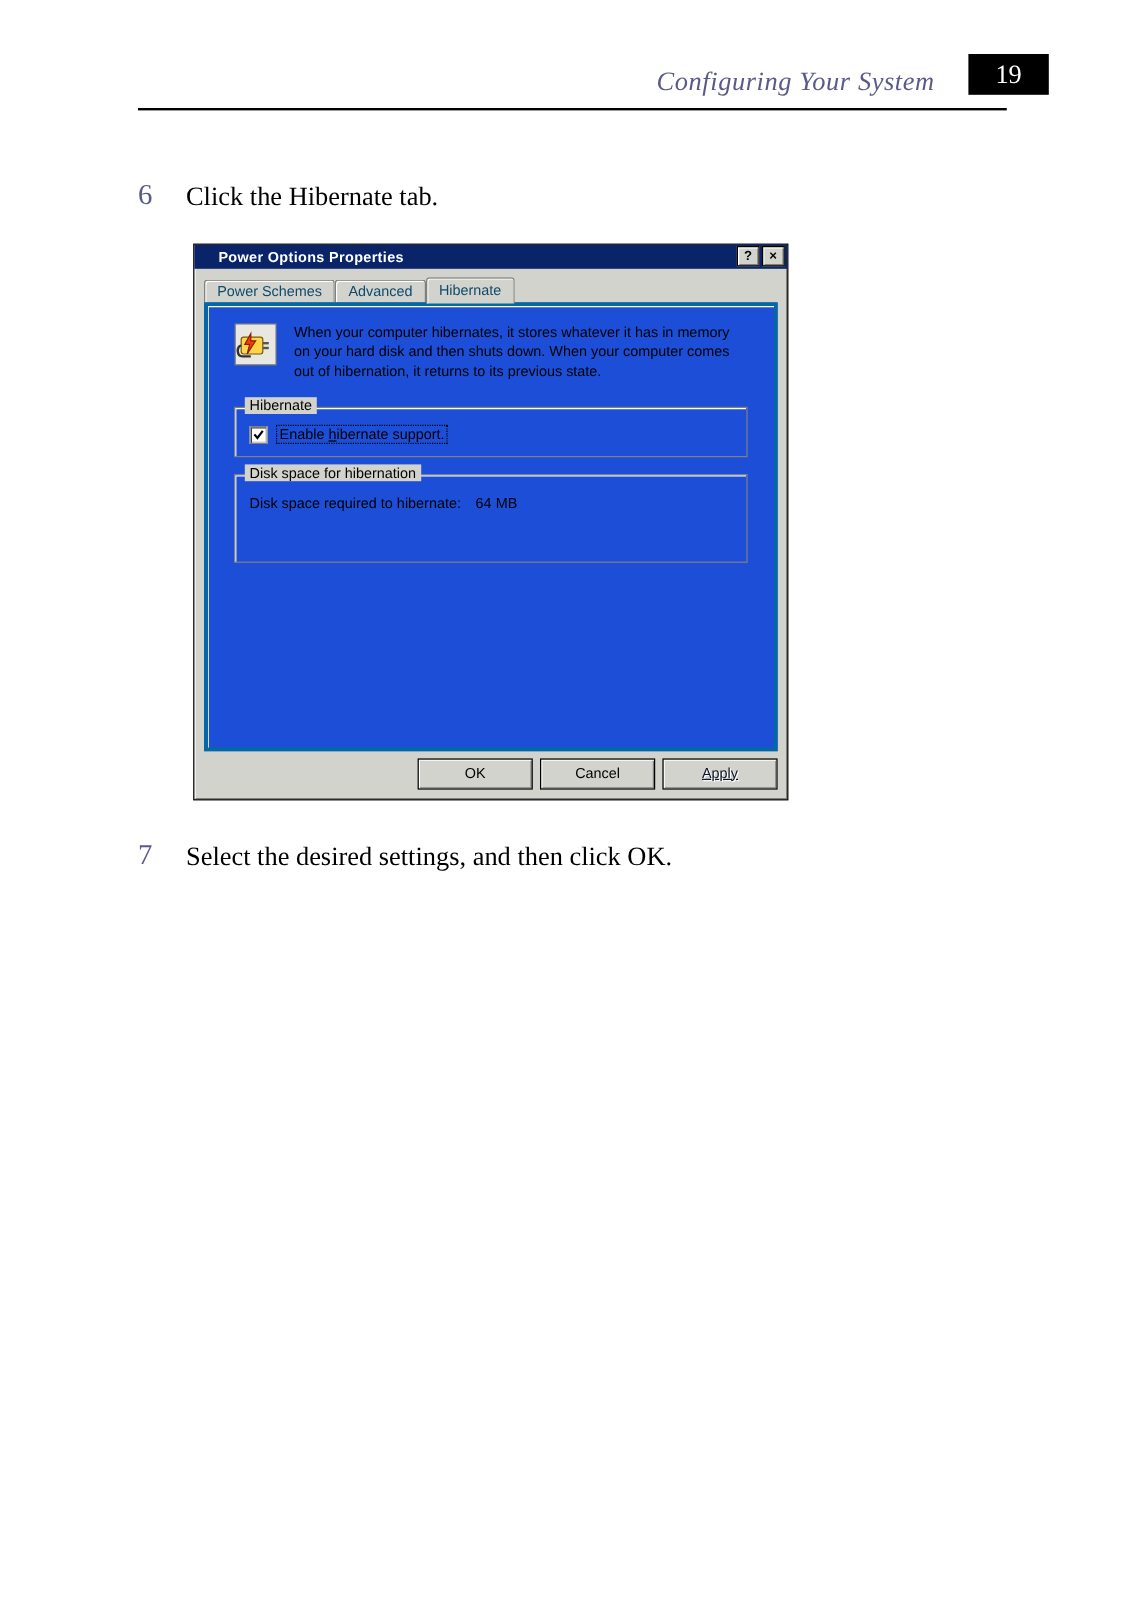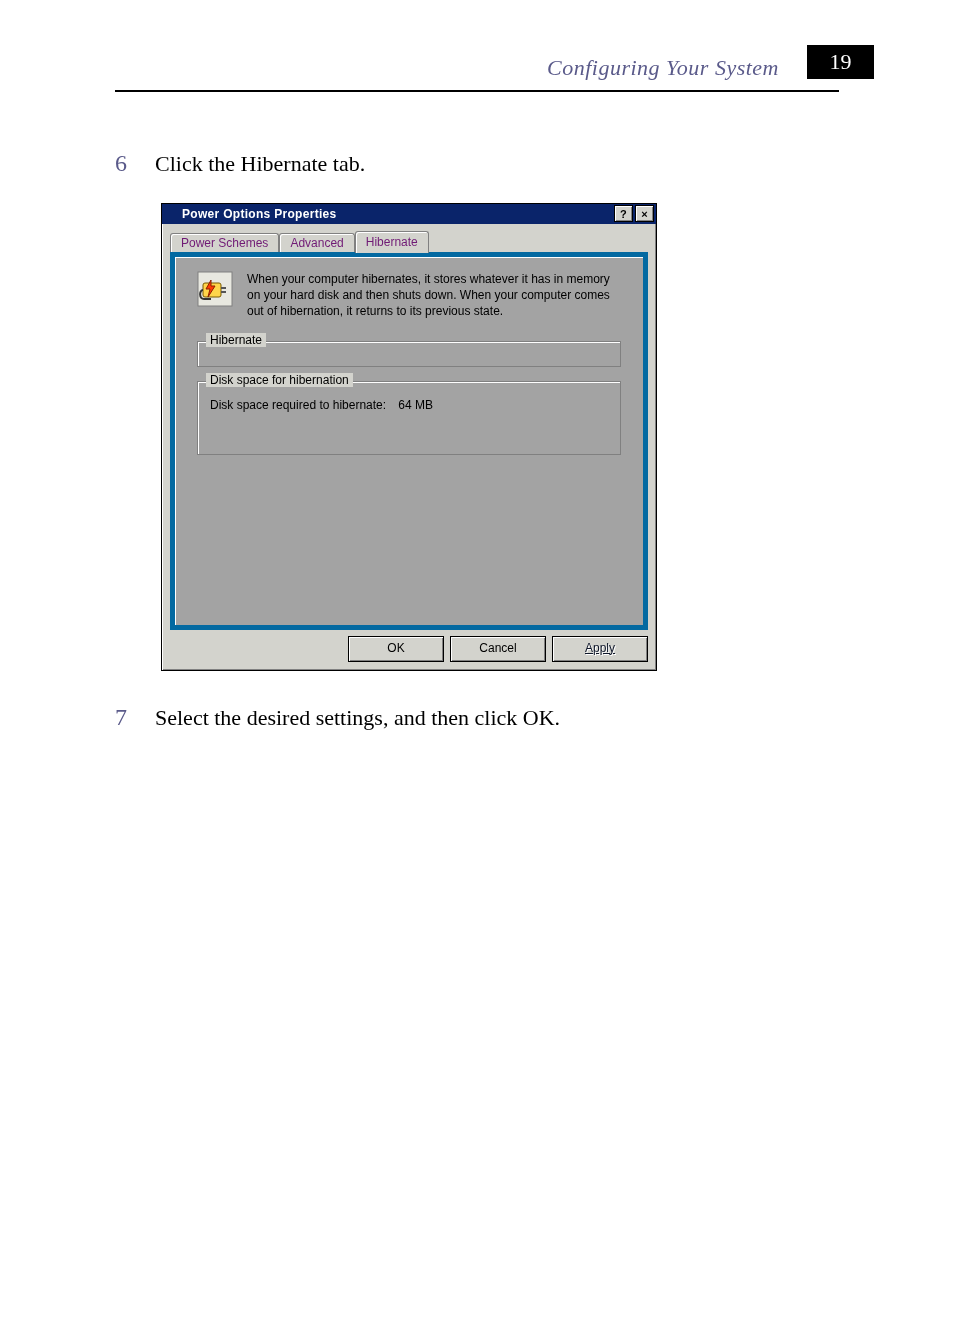--- a/index.html
+++ b/index.html
@@ -115,35 +115,35 @@
     position: relative;
     padding: 3px 10px;
     border: 1px solid #808080;
     border-bottom: none;
     border-top-left-radius: 3px;
     border-top-right-radius: 3px;
     background: #d3d3cd;
     box-shadow: inset 1px 1px 0 #fff;
     margin-right: 0;
     font-size: 12px;
-    color: #701a75;
+    color: #0c4a6e;
   }
   .tab.inactive {
     margin-top: 2px;
     padding: 2px 10px;
   }
   .tab.active {
     z-index: 3;
     margin-bottom: -1px;
     padding-bottom: 4px;
   }
   .tab-panel {
-    border: 5px solid #0369a1;
+    border: 3px solid #0369a1;
     box-shadow: inset 1px 1px 0 #fff;
-    background: #a3a3a3;
+    background: #1d4ed8;
     padding: 14px 22px 14px 22px;
     min-height: 340px;
     position: relative;
   }
   .info-row {
     display: flex;
     align-items: flex-start;
     margin-bottom: 22px;
   }
   .info-icon {
@@ -270,20 +270,30 @@
                 <rect x="24" y="20" width="5" height="2" fill="#555"></rect>
                 <path d="M6 19 C 2 19, 2 28, 7 28 L 14 28" fill="none" stroke="#333" stroke-width="2"></path>
                 <polygon points="14,9 9,18 13,18 11,26 18,15 14,15" fill="#ff3b00" stroke="#8a1e00"></polygon>
               </svg>
             </div>
             <div class="info-text">When your computer hibernates, it stores whatever it has in memory on your hard disk and then shuts down. When your computer comes out of hibernation, it returns to its previous state.</div>
           </div>
 
           <div class="fieldset">
             <div class="fieldset-legend">Hibernate</div>
+            <div class="chk-row">
+              <div class="fake-chk">
+                <svg width="11" height="11" viewBox="0 0 11 11">
+                  <path d="M2 5 L4.5 8 L9 2" stroke="#000" stroke-width="1.8" fill="none"></path>
+                </svg>
+              </div>
+              <span class="chk-label">
+                <span>Enable </span><span class="u">h</span><span>ibernate support.</span>
+              </span>
+            </div>
           </div>
 
           <div class="fieldset" style="min-height:48px;">
             <div class="fieldset-legend">Disk space for hibernation</div>
             <div class="disk-row">
               <span class="lbl">Disk space required to hibernate:</span>
               <span>64 MB</span>
             </div>
           </div>
 

